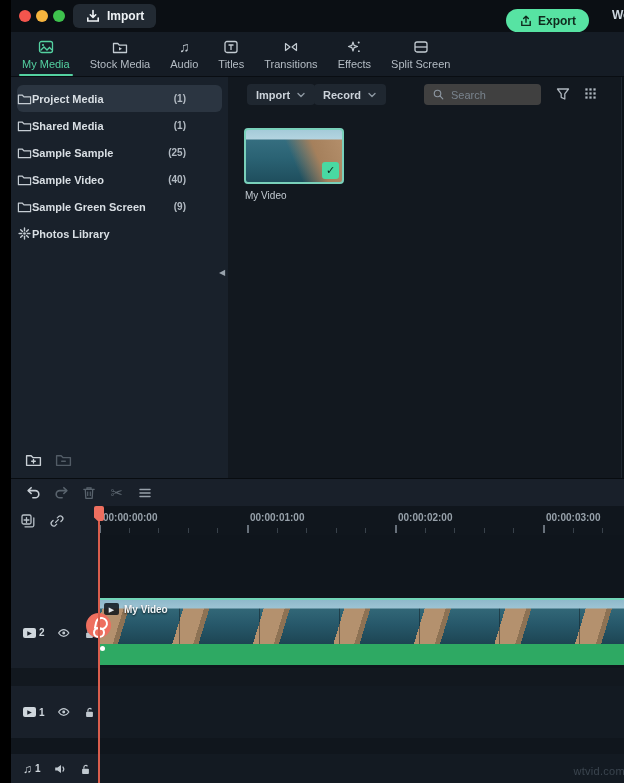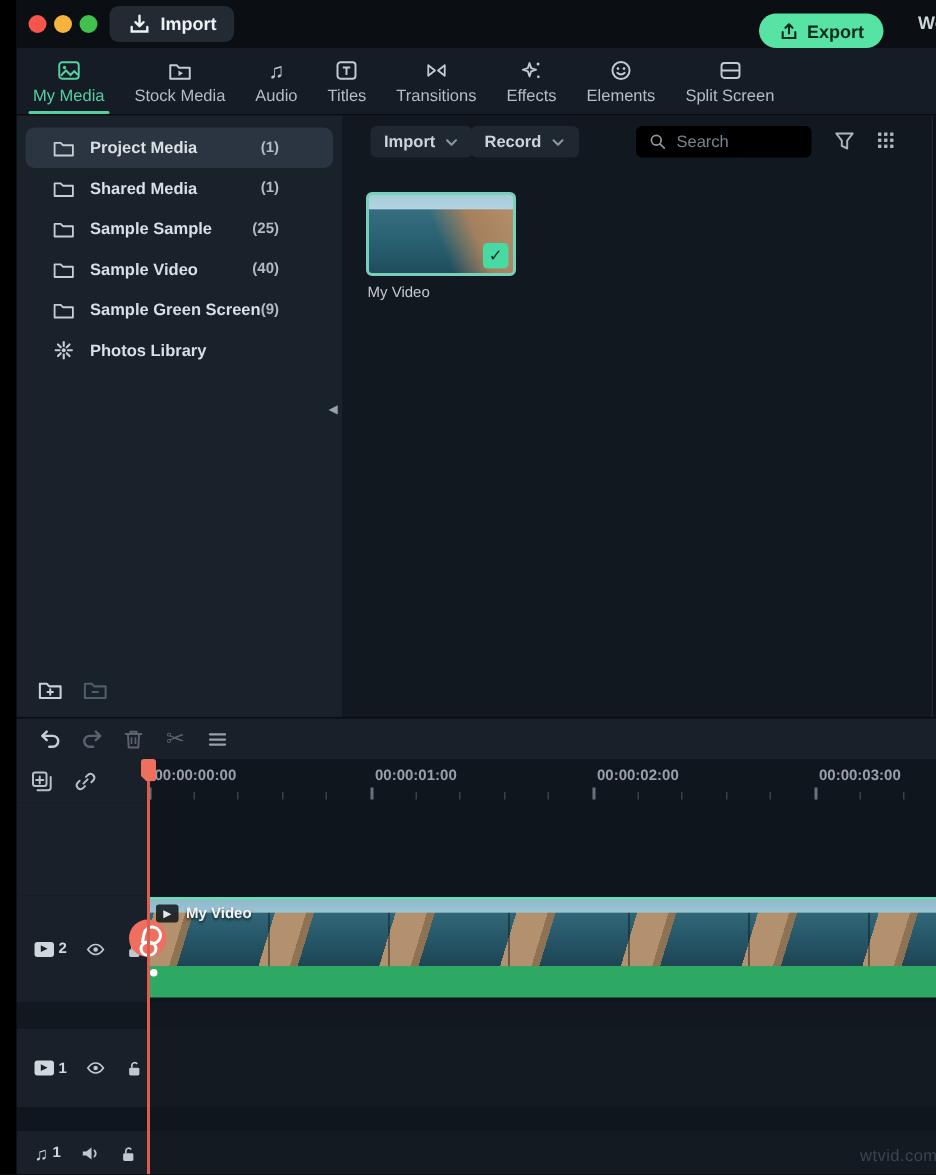--- a/index.html
+++ b/index.html
@@ -36,40 +36,40 @@
                        background:#54d1a1; border-radius:2px; }
   .export-btn {
     position:absolute; right:46px; top:9px; height:23px; padding:0 13px;
     display:flex; align-items:center; gap:5px; background:#57e3a3; border-radius:12px;
     color:#0f2a1d; font-size:12px; font-weight:bold; cursor:pointer;
   }
 
   
   .sidebar { position:absolute; left:0; top:77px; width:217px; height:401px; background:#19212b; }
   .side-item { position:relative; height:27px; margin:0 6px; display:flex; align-items:center;
-               padding-left:18px; gap:10px; border-radius:6px; cursor:pointer; }
+               gap:0; border-radius:6px; cursor:pointer; }
   .side-list { padding-top:8px; }
   .side-item.selected { background:#2b3541; }
   .side-item .sicon { color:#c6cdd4; }
   .side-item .slabel { font-size:11px; font-weight:bold; color:#d9dfe4; }
   .side-item .scount { position:absolute; right:36px; font-size:10px; font-weight:bold; color:#b2bac2; }
   .side-bottom { position:absolute; left:0; bottom:3px; width:217px; height:32px;
                  display:flex; align-items:center; gap:13px; padding-left:14px; }
   .collapse-arrow { position:absolute; left:205px; top:264px; width:12px; height:16px;
                     display:flex; align-items:center; justify-content:center; color:#98a2ac; font-size:8px; cursor:pointer; }
 
   .content { position:absolute; left:217px; top:77px; width:393px; height:401px; background:#12181f; }
   .right-strip { position:absolute; left:610px; top:77px; width:14px; height:401px;
                  background:#0d1319; border-left:1px solid #1e262f; }
   .mtool-btn { position:absolute; top:7px; height:21px; padding:0 9px; display:flex; align-items:center; gap:6px;
                background:#1f2730; border-radius:4px; font-size:11px; font-weight:bold; color:#ccd3da; cursor:pointer; }
   .mtool-btn .chev { color:#8d97a1; }
   .btn-import { left:19px; }
   .btn-record { left:86px; }
-  .search-box { position:absolute; left:196px; top:7px; width:117px; height:21px; background:#000000;
+  .search-box { position:absolute; left:196px; top:7px; width:117px; height:21px; background:#404040;
                 border-radius:4px; display:flex; align-items:center; gap:6px; padding:0 8px; }
   .search-box input { flex:1; min-width:0; background:transparent; border:none; outline:none;
                       font-size:11px; color:#cfd6dc; font-family:inherit; }
   .search-box input::placeholder { color:#79838d; }
   .icon-btn { position:absolute; top:9px; color:#aeb6be; cursor:pointer; }
   .btn-filter { left:327px; }
   .btn-grid { left:355px; }
 
   .media-thumb { position:absolute; left:16px; top:51px; width:100px; height:56px;
                  border:2px solid #79d0ba; border-radius:4px; overflow:hidden; cursor:pointer;
@@ -333,28 +333,20 @@
         </span>
       <span>Transitions</span>
     </div>
     <div class="tab">
       <span class="ticon">
           <svg width="16" height="16" viewBox="0 0 16 16">
             <use href="#i-sparkle"></use>
           </svg>
         </span>
       <span>Effects</span>
-    </div>
-    <div class="tab">
-      <span class="ticon">
-          <svg width="16" height="16" viewBox="0 0 16 16">
-            <use href="#i-smiley"></use>
-          </svg>
-        </span>
-      <span>Elements</span>
     </div>
     <div class="tab">
       <span class="ticon">
           <svg width="16" height="16" viewBox="0 0 16 16">
             <use href="#i-split"></use>
           </svg>
         </span>
       <span>Split Screen</span>
     </div>
   </div>

